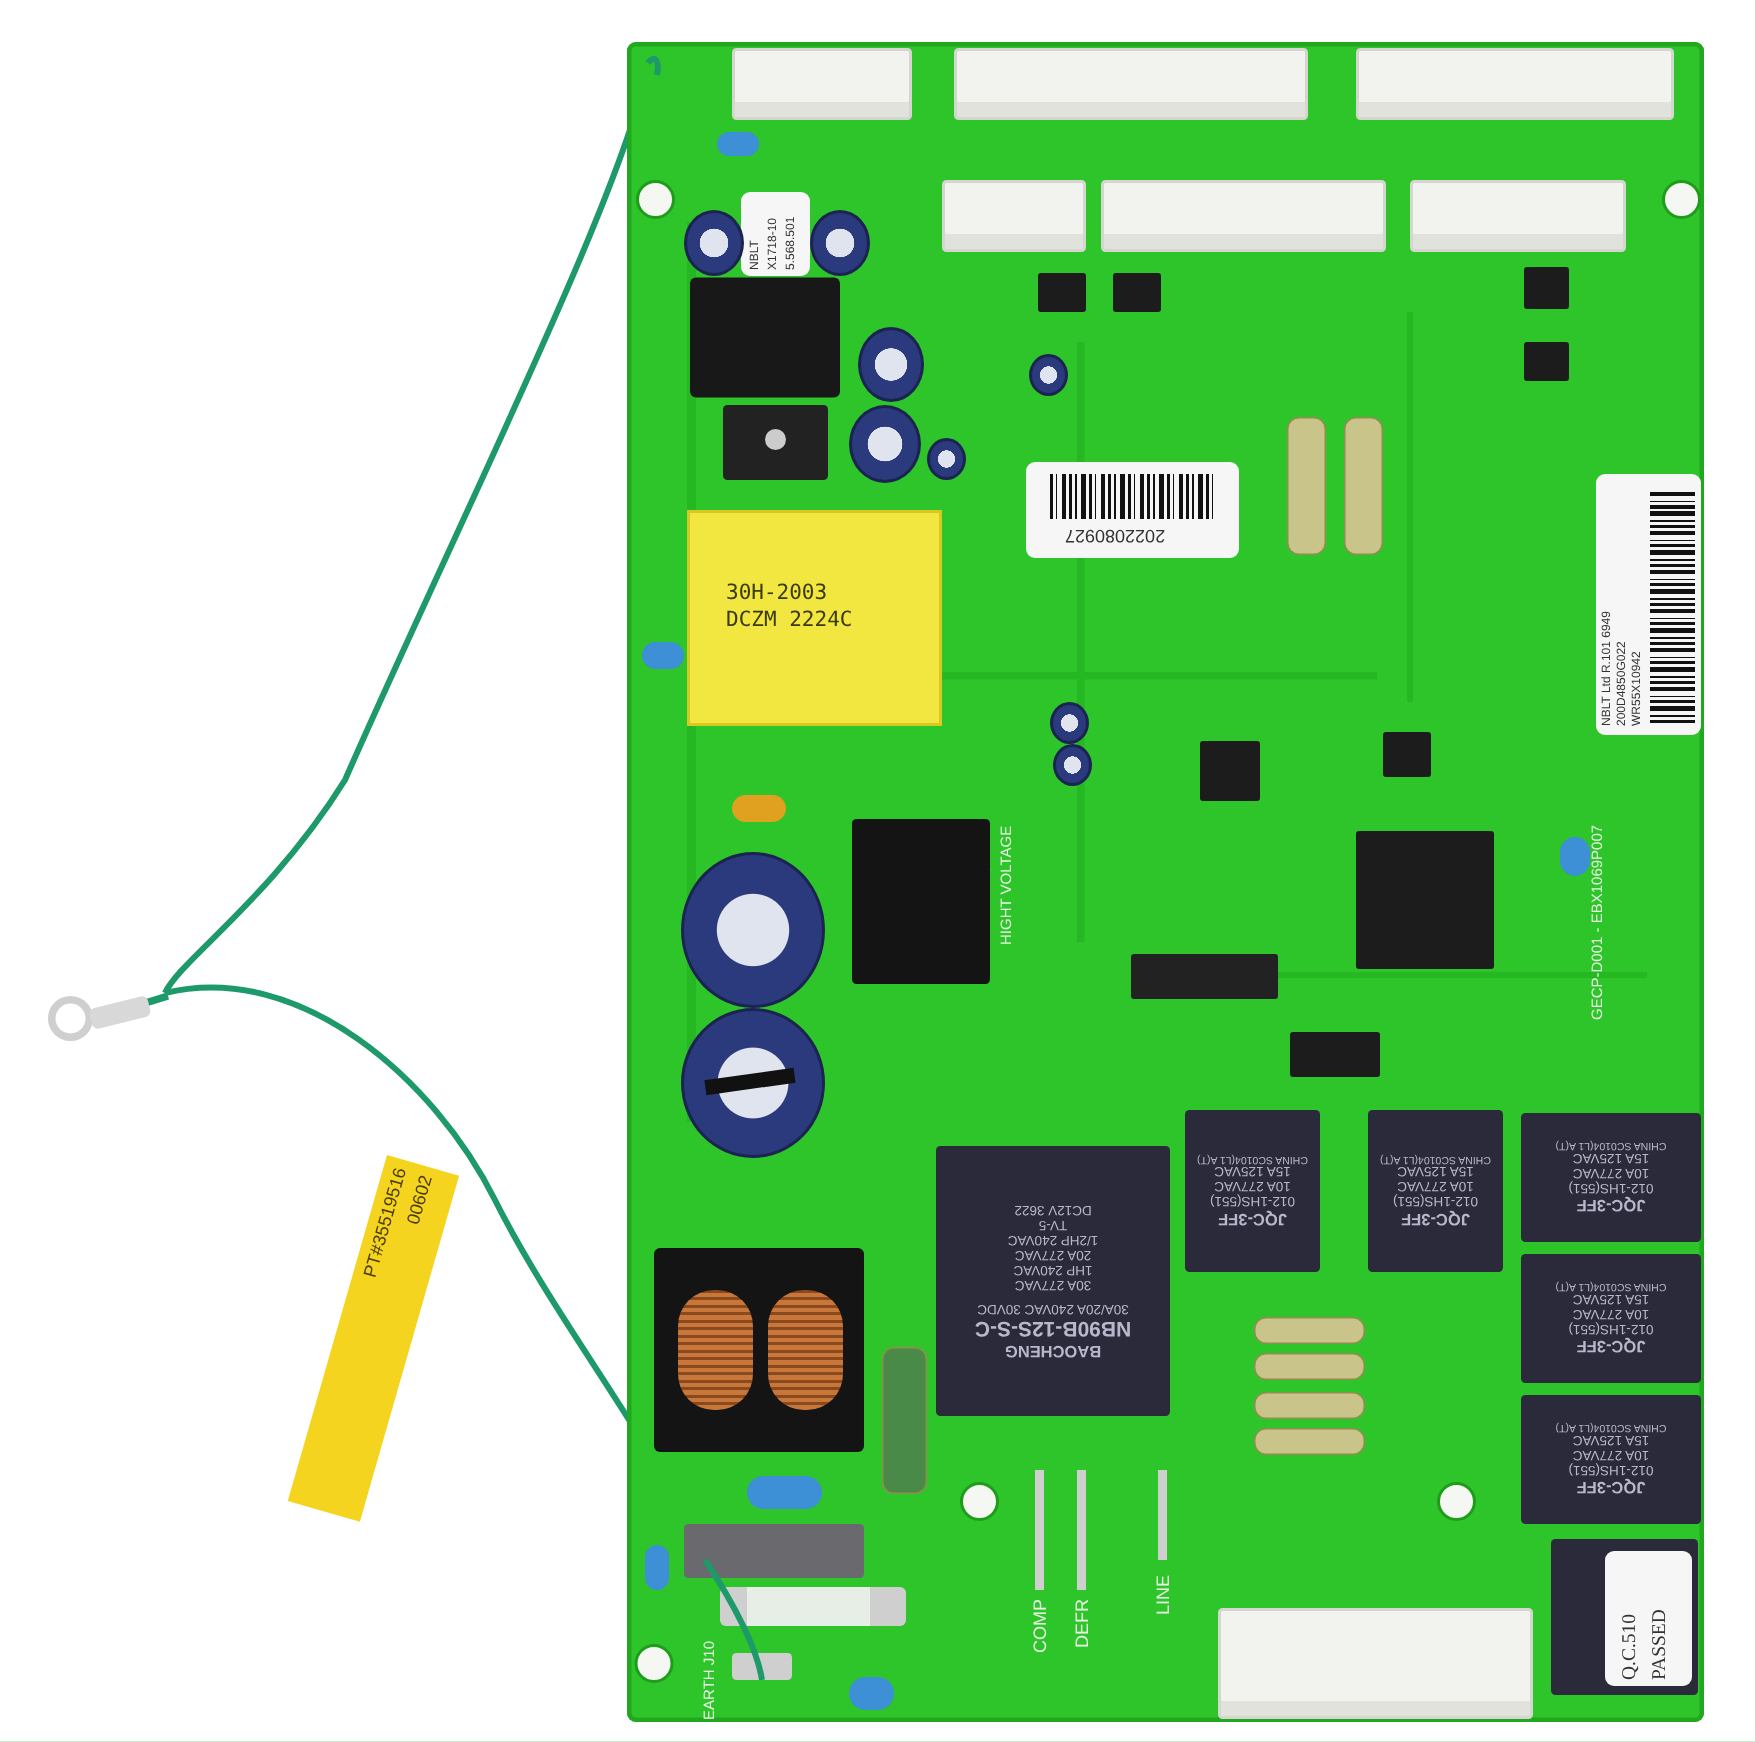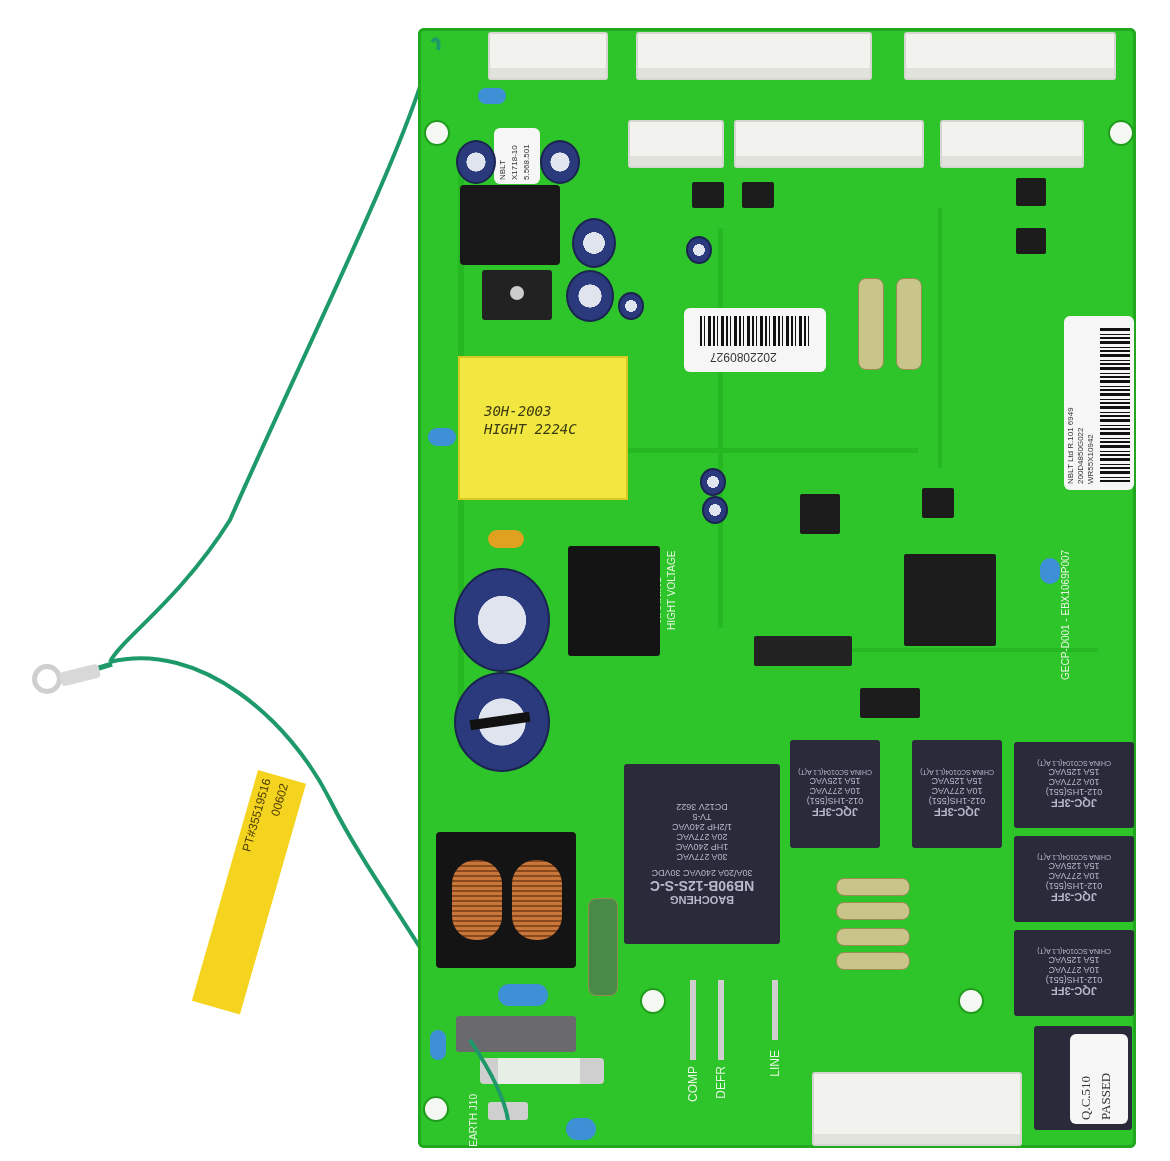--- a/index.html
+++ b/index.html
@@ -81,24 +81,24 @@
 <div class="cap" style="left:618px;top:292px;width:22px;height:24px;"></div>
 <div class="cap" style="left:686px;top:236px;width:22px;height:24px;"></div>
 <div class="cap" style="left:700px;top:468px;width:22px;height:24px;"></div>
 <div class="cap" style="left:702px;top:496px;width:22px;height:24px;"></div>
 
 <div class="cap" style="left:454px;top:568px;width:92px;height:100px;"></div>
 <div class="cap" style="left:454px;top:672px;width:92px;height:96px;">
   <div style="position:absolute;left:14px;top:42px;width:60px;height:10px;background:#111;transform:rotate(-8deg);"></div>
 </div>
 
-<div class="transformer" style="left:458px;top:356px;width:166px;height:140px;font-style:italic;">
+<div class="transformer" style="left:458px;top:340px;width:166px;height:140px;">
   <div style="position:absolute;left:24px;top:44px;font-family:'DejaVu Sans Mono',monospace;font-size:14px;color:#3a3a10;line-height:18px;">
     <div>30H-2003</div>
-    <div>HIGHT 2224C</div>
+    <div>DCZM 2224C</div>
   </div>
 </div>
 
 <div class="label-white" style="left:684px;top:308px;width:142px;height:64px;">
   <div class="barcode" style="left:16px;top:8px;width:112px;height:30px;"></div>
   <div style="position:absolute;left:26px;top:42px;font-size:12px;transform:rotate(180deg);">2022080927</div>
 </div>
 
 <div class="label-white" style="left:1064px;top:316px;width:70px;height:174px;font-size:8px;">
   <div class="barcode-v" style="left:36px;top:10px;width:30px;height:156px;"></div>

